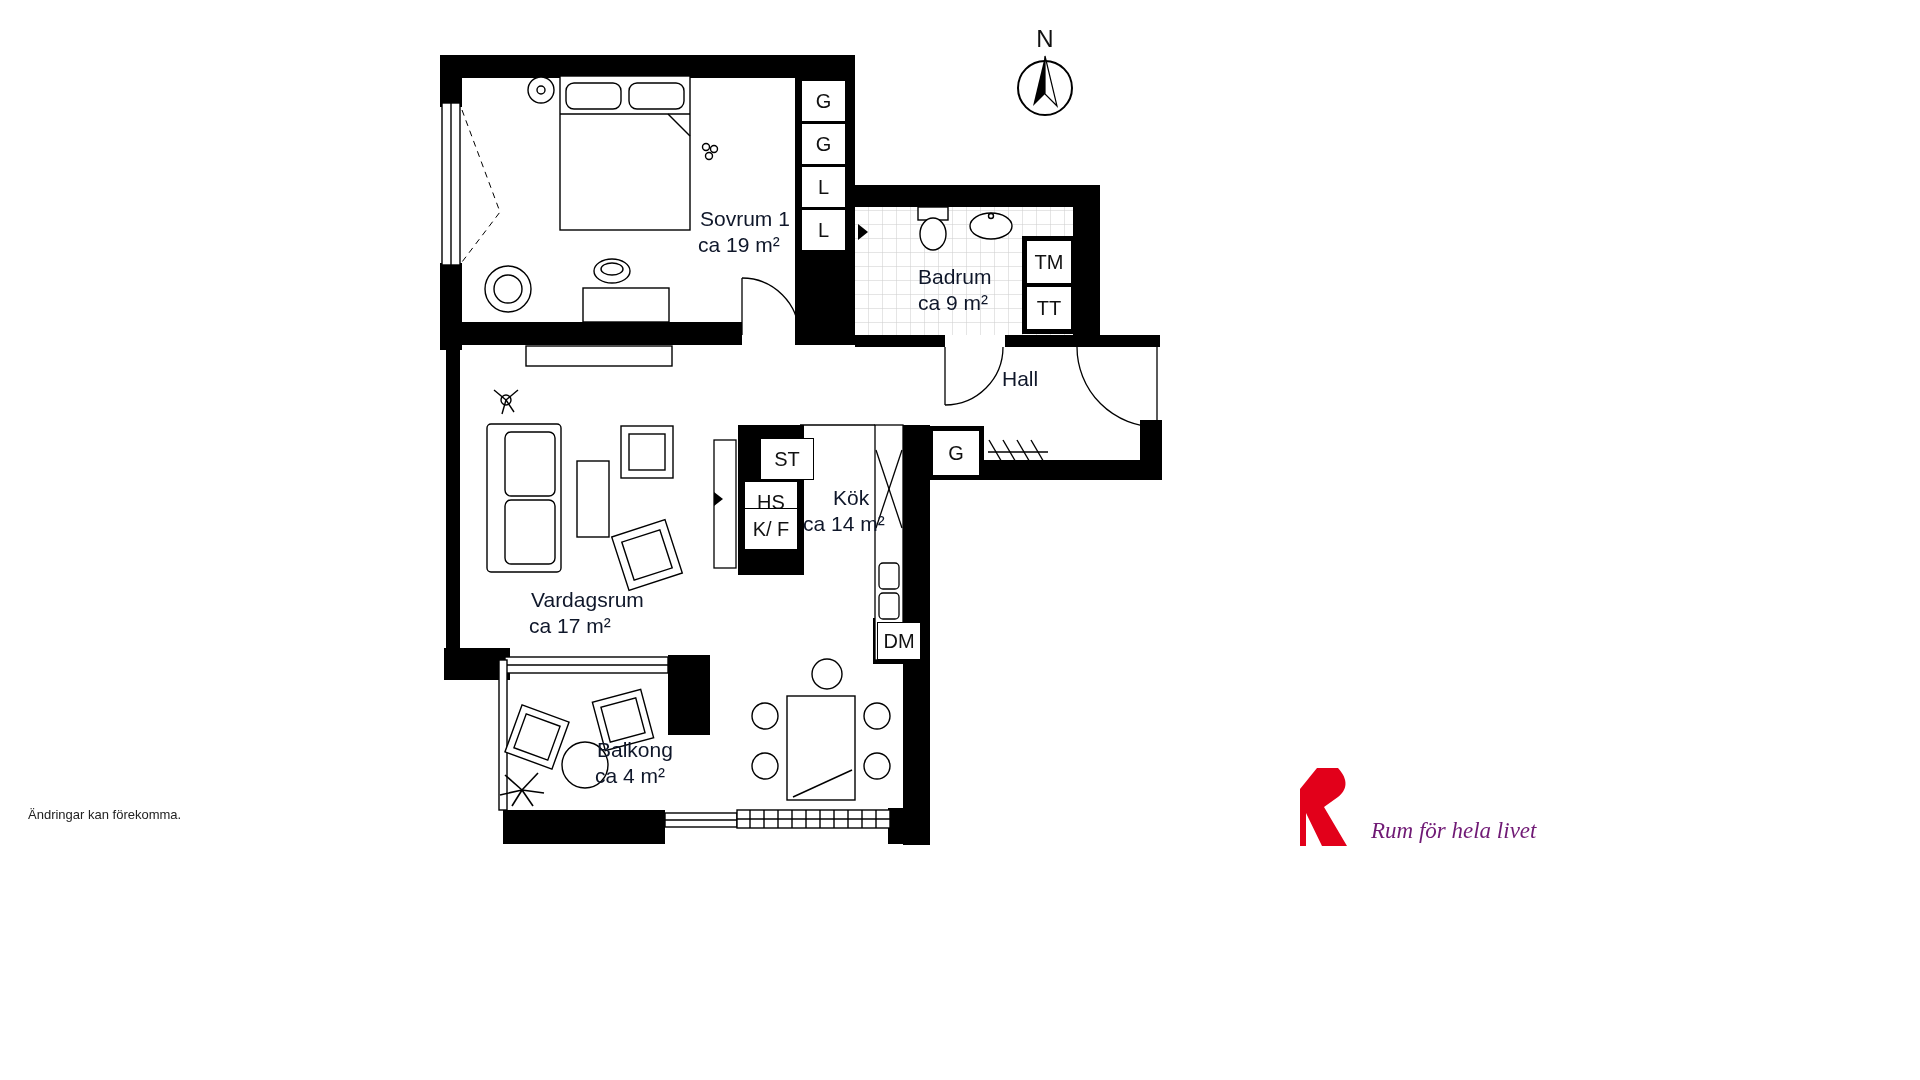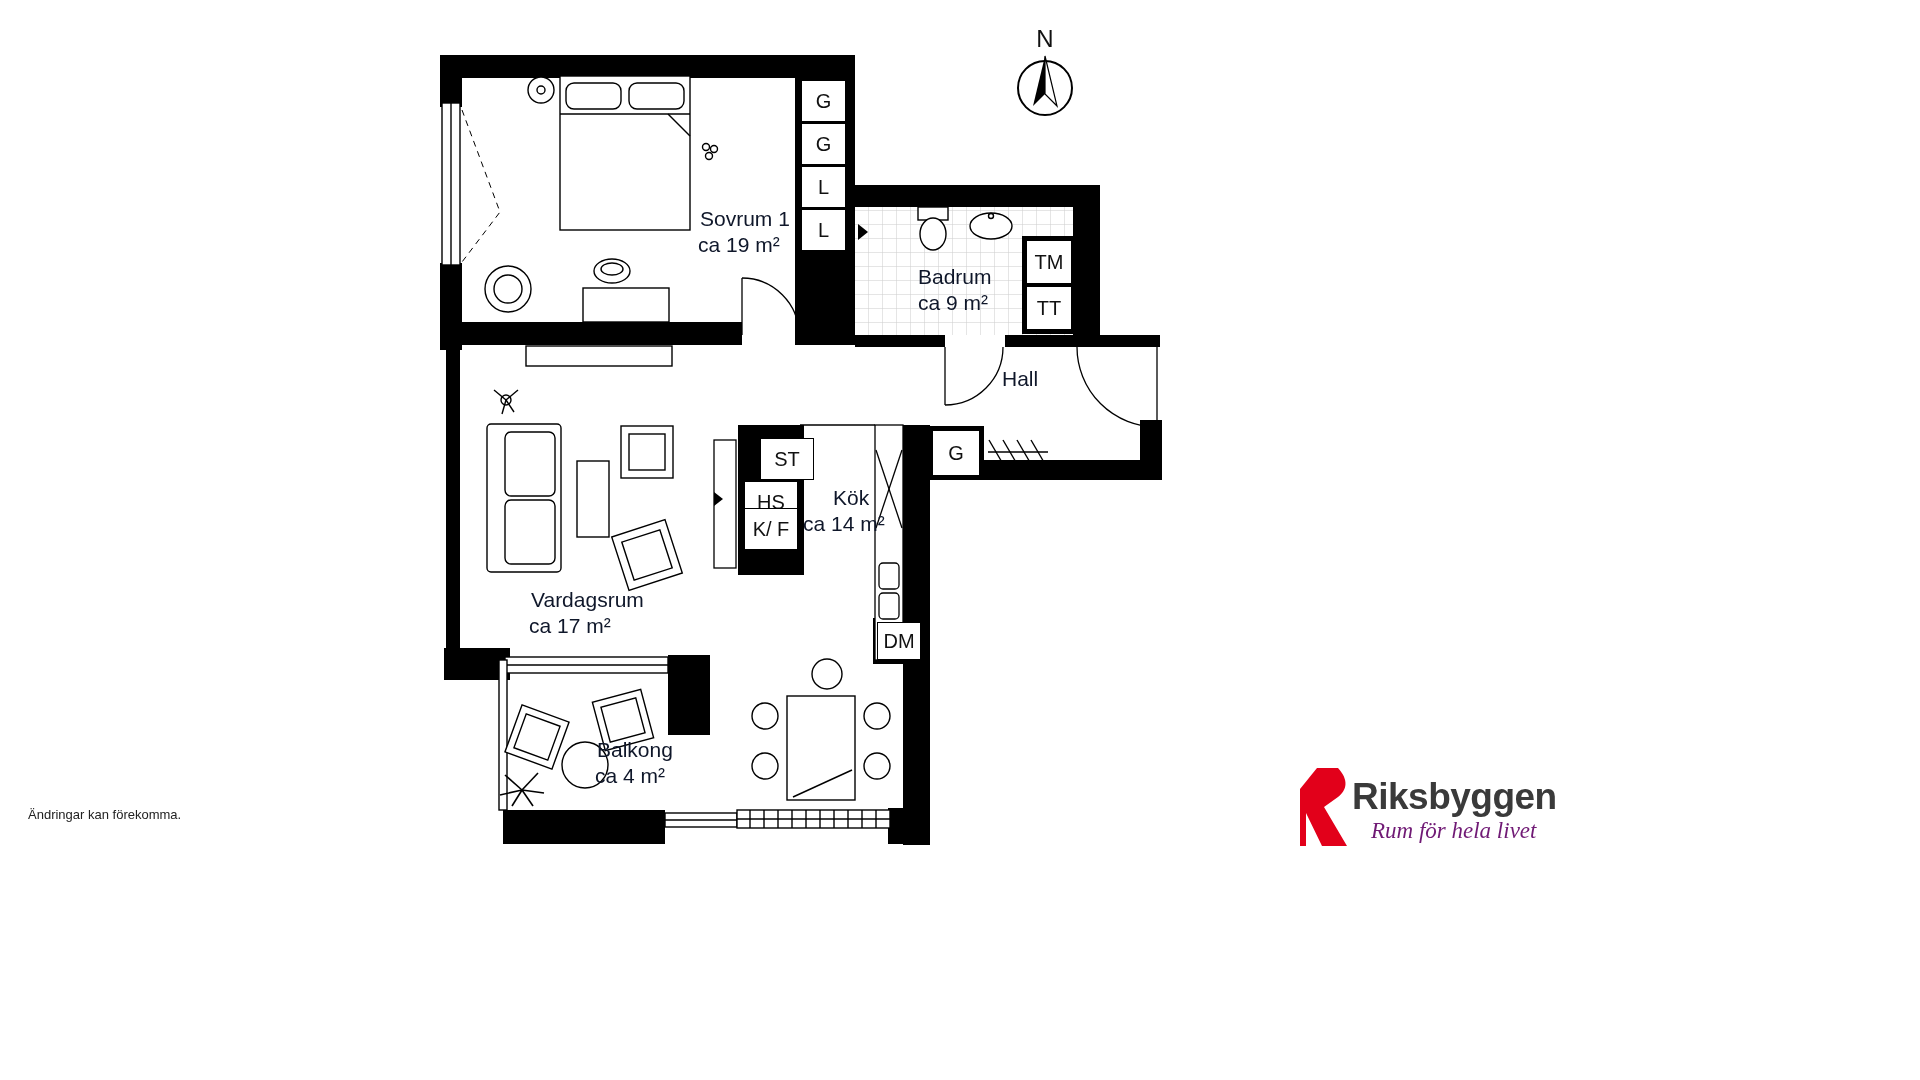--- a/index.html
+++ b/index.html
@@ -226,16 +226,15 @@
   <div class="cab" style="left:1026px;top:240px;width:46px;height:44px">TM</div>
   <div class="cab" style="left:1026px;top:286px;width:46px;height:44px">TT</div>
   <div class="cab" style="left:760px;top:438px;width:54px;height:42px">ST</div>
   <div class="cab" style="left:744px;top:481px;width:54px;height:42px">HS</div>
   <div class="cab" style="left:744px;top:508px;width:54px;height:42px">K/ F</div>
   <div class="cab" style="left:932px;top:430px;width:48px;height:46px">G</div>
   <div class="cab" style="left:877px;top:622px;width:44px;height:38px">DM</div>
 
   <div class="north">N</div>
   <div class="disclaimer">Ändringar kan förekomma.</div>
-  <div class="brand-name">Riksbyggen</div>
   <div class="brand-tagline">Rum för hela livet</div>
 
 </div>
 
 </body></html>

